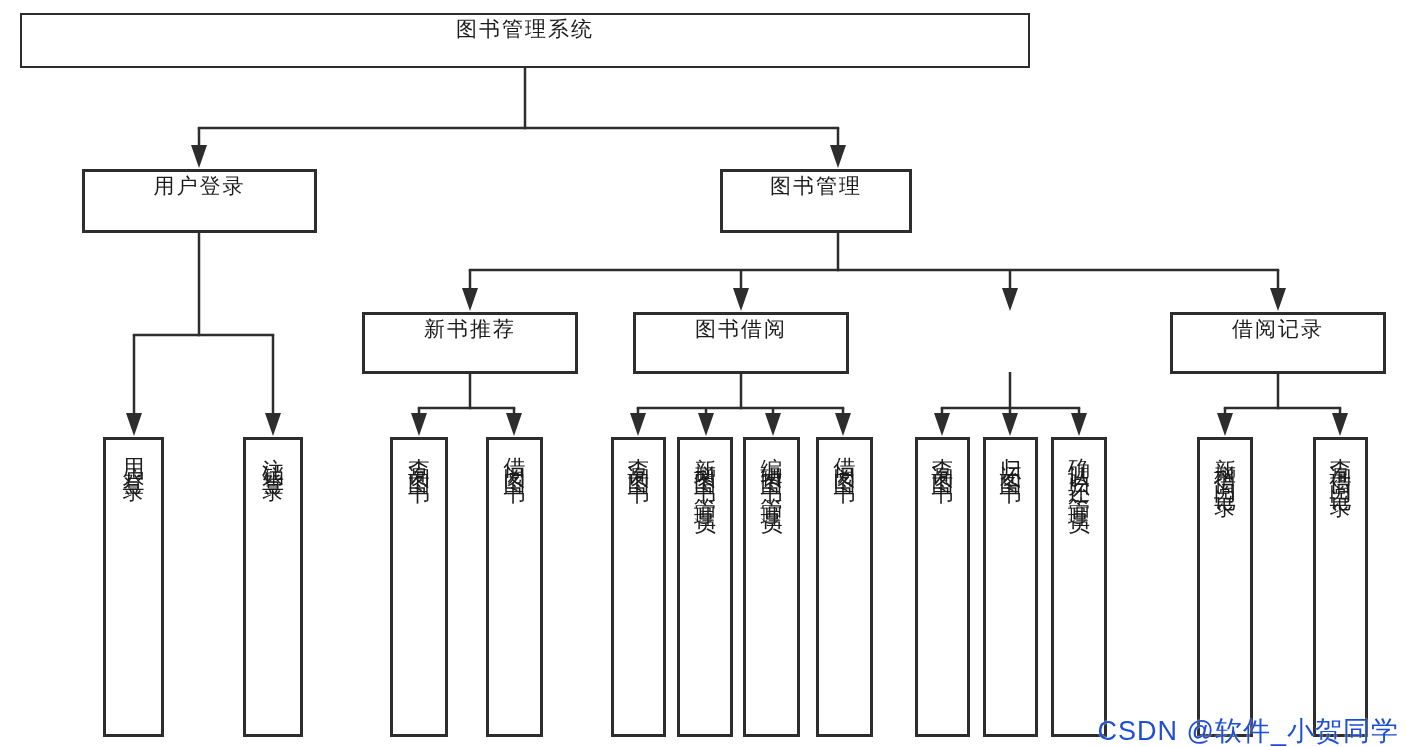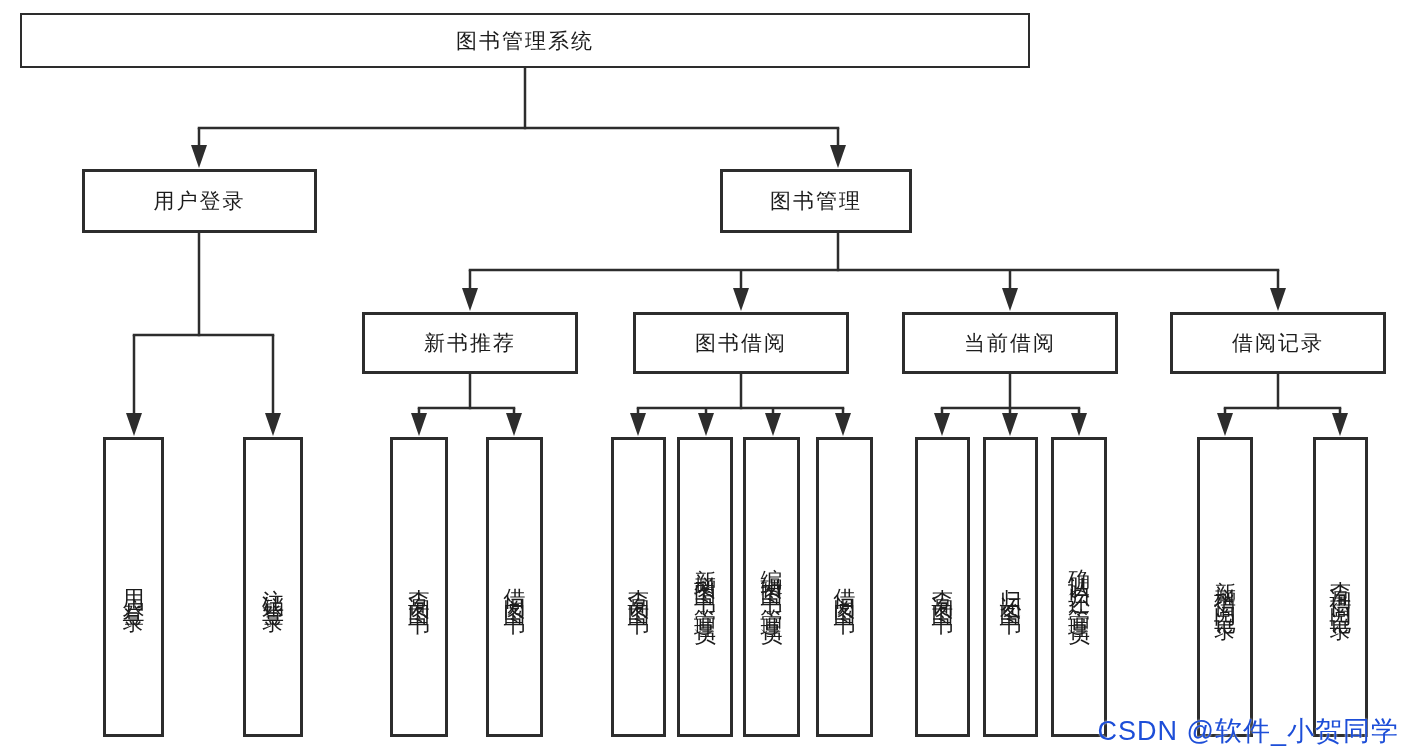--- a/index.html
+++ b/index.html
@@ -9,21 +9,21 @@
     background:#ffffff;
     font-family:"Liberation Sans",sans-serif;
     overflow:hidden;
   }
   #connectors{position:absolute;left:0;top:0;z-index:1;}
   .box{
     position:absolute;
     box-sizing:border-box;
     border:3px solid #2d2d2d;
     background:#ffffff;
-    display:flex;align-items:center;justify-content:center;
+    display:flex;align-items:flex-start;justify-content:center;
     z-index:2;
   }
   .box.thin{border-width:2px;}
   .hlabel{
     font-size:21px;color:#1c1c1c;letter-spacing:2px;white-space:nowrap;
   }
   .leaf{top:437px;height:300px;}
   .vlabel{
     writing-mode:vertical-rl;
     text-orientation:mixed;
@@ -125,23 +125,20 @@
   <div class="box" style="left:720px;top:169px;width:192px;height:64px">
     <span class="hlabel">图书管理</span>
   </div>
 
   <div class="box" style="left:362px;top:312px;width:216px;height:62px">
     <span class="hlabel">新书推荐</span>
   </div>
   <div class="box" style="left:633px;top:312px;width:216px;height:62px">
     <span class="hlabel">图书借阅</span>
   </div>
-  <div class="box" style="left:902px;top:312px;width:216px;height:62px">
-    <span class="hlabel">当前借阅</span>
-  </div>
   <div class="box" style="left:1170px;top:312px;width:216px;height:62px">
     <span class="hlabel">借阅记录</span>
   </div>
 
   <div class="box leaf" style="left:103px;width:61px">
     <span class="vlabel">用户登录</span>
   </div>
   <div class="box leaf" style="left:243px;width:60px">
     <span class="vlabel">注销登录</span>
   </div>

